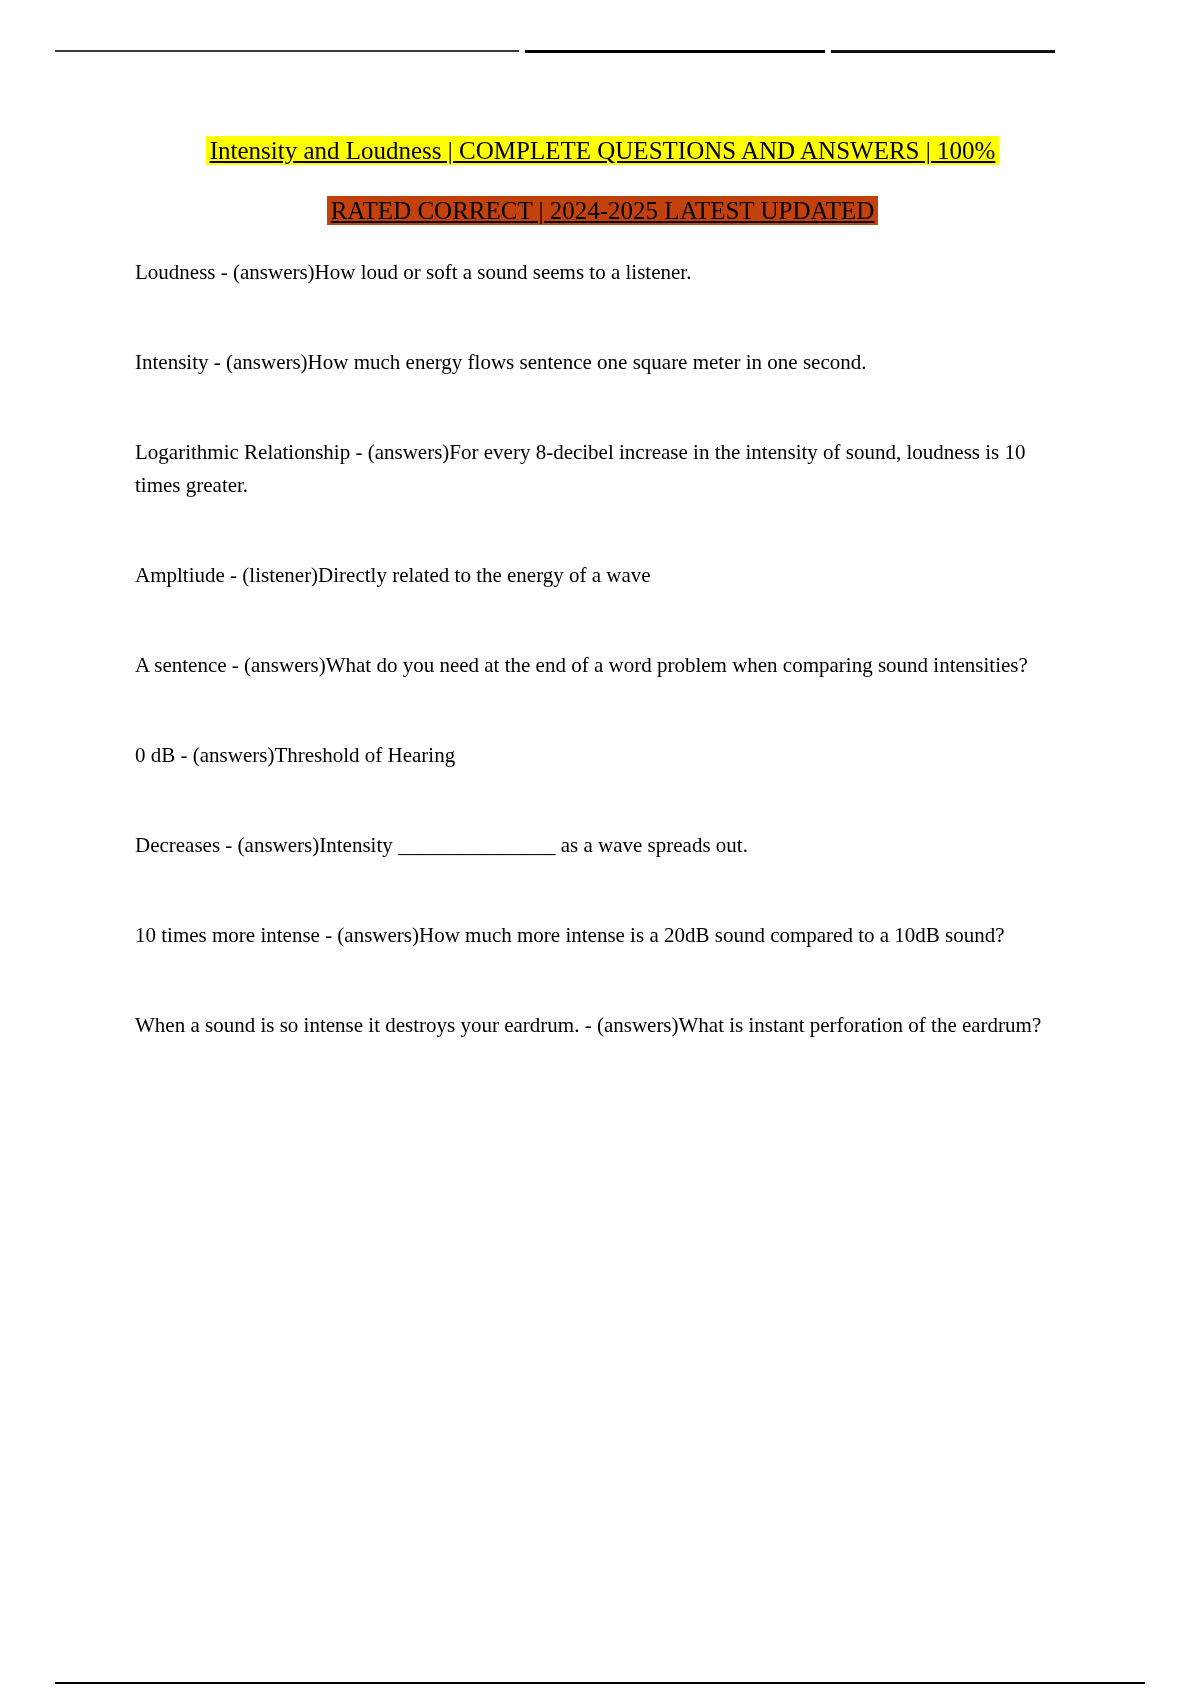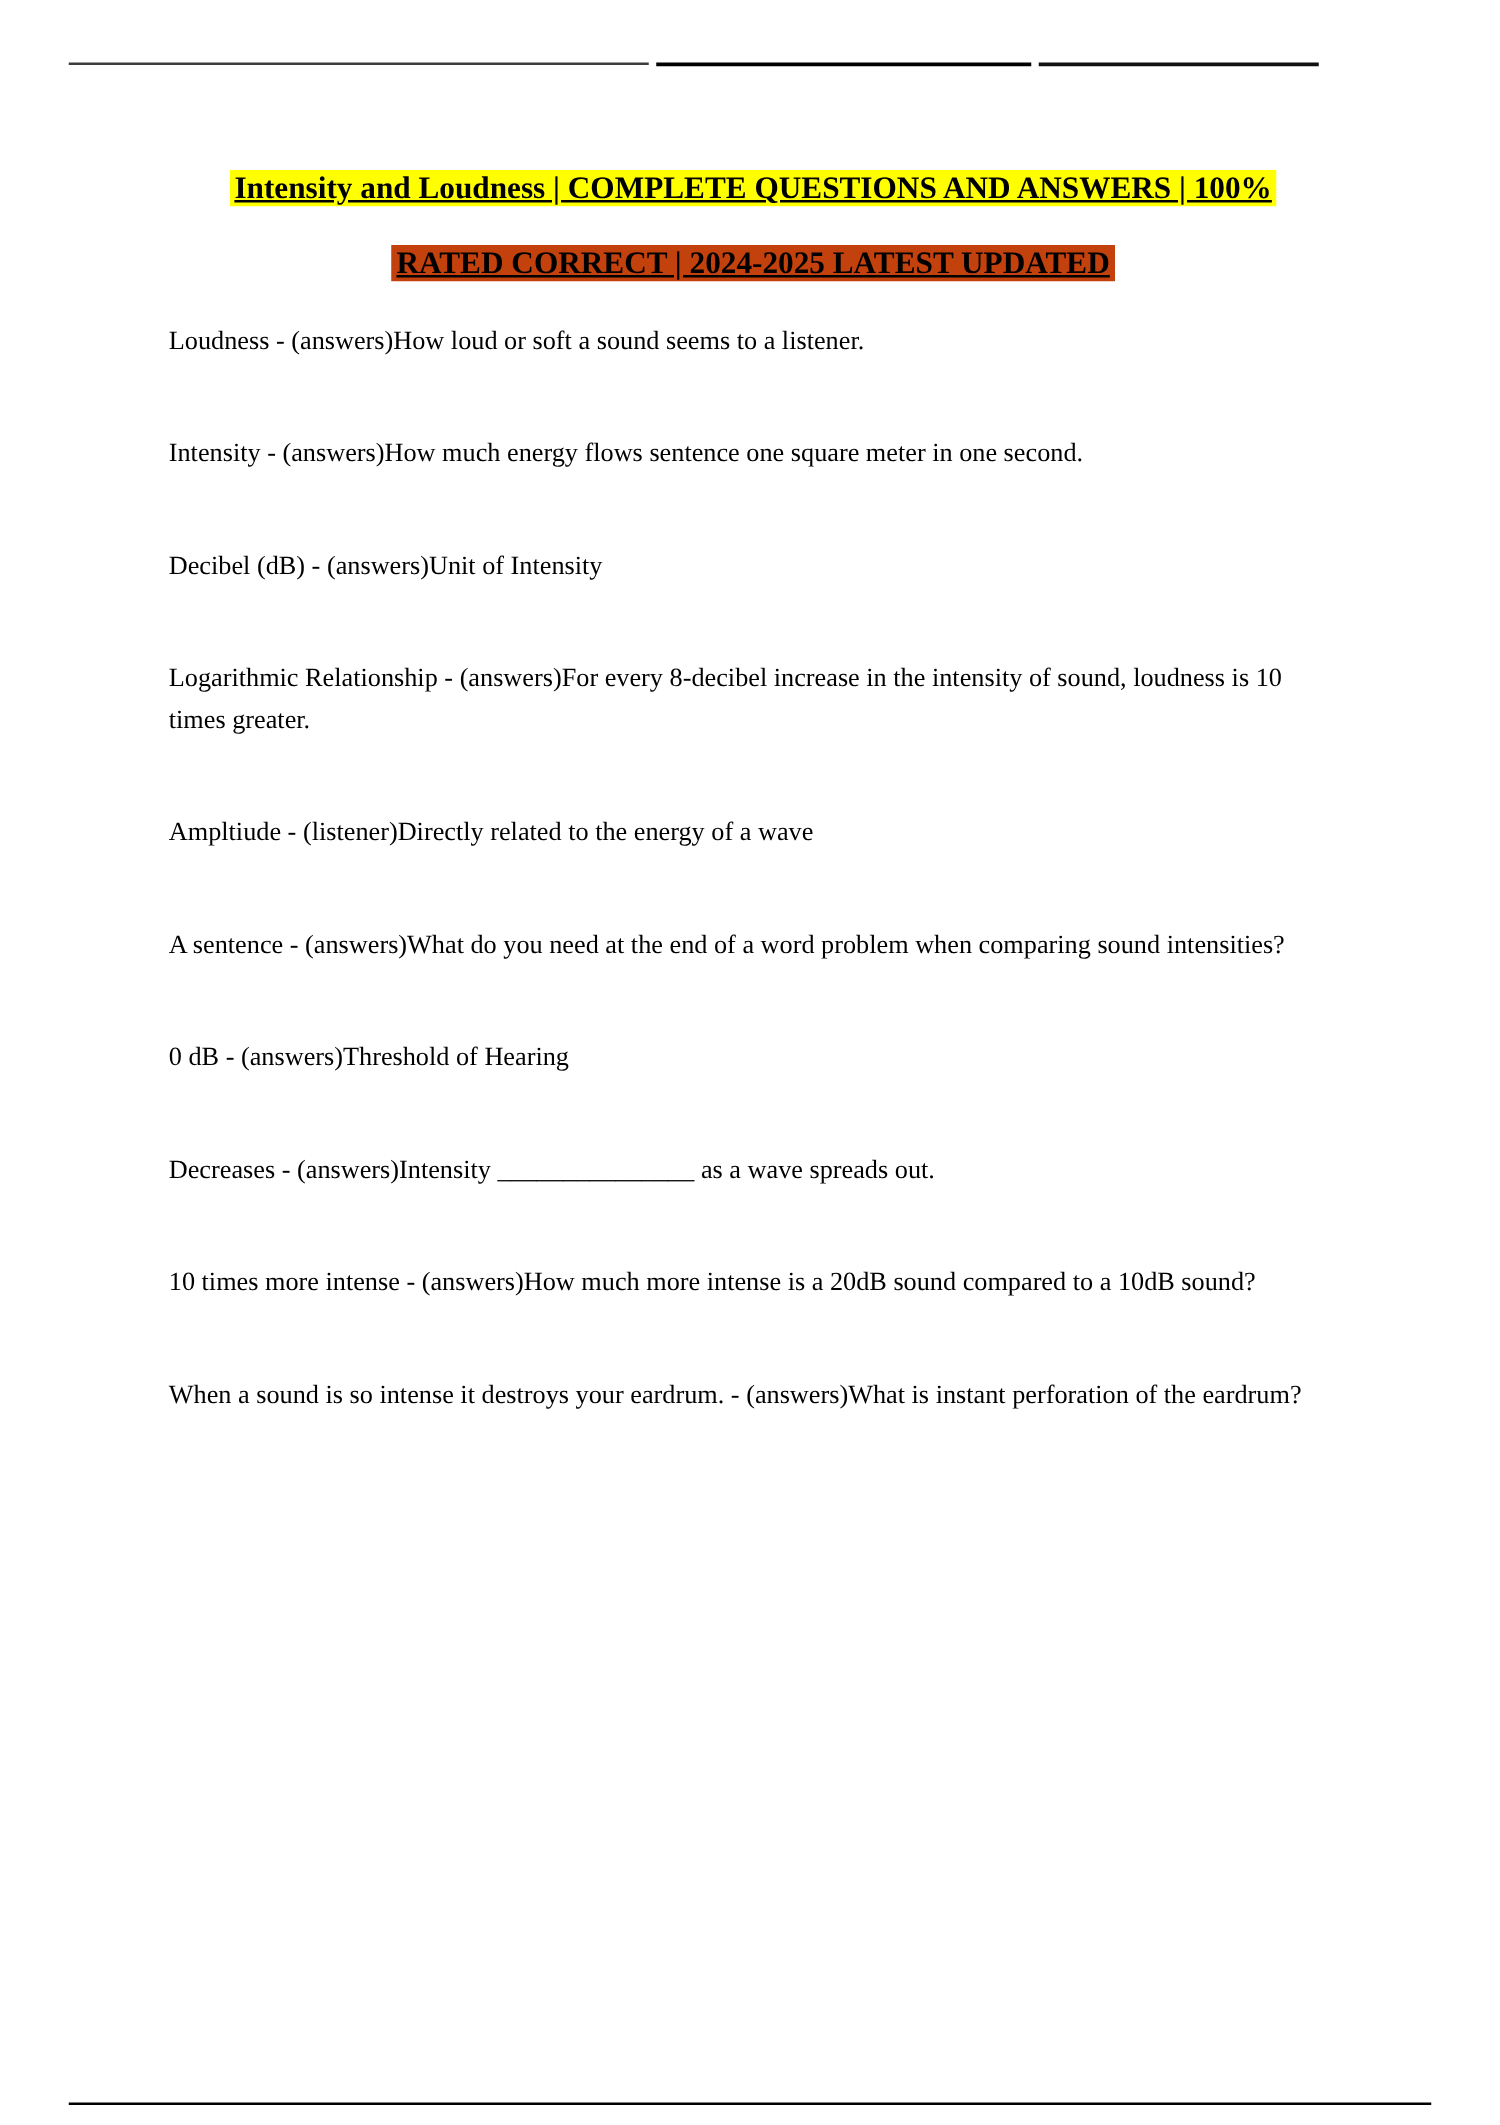--- a/index.html
+++ b/index.html
@@ -36,21 +36,21 @@
     right: 55px;
     bottom: 16px;
     height: 2px;
     background: #000000;
   }
   .content {
     padding: 136px 130px 0 135px;
   }
   .title-line {
     text-align: center;
-    font-weight: bold;
+    font-weight: normal;
     font-size: 25px;
     line-height: 30px;
     margin: 0 0 30px 0;
   }
   .title-line .hl {
     text-decoration: underline;
     padding: 1px 4px;
   }
   .qa-list {
     margin-top: 30px;
@@ -76,21 +76,20 @@
     <div class="title-line">
       <span class="hl" style="background: rgb(255, 255, 0);">Intensity and Loudness | COMPLETE QUESTIONS AND ANSWERS | 100%</span>
     </div>
     <div class="title-line">
       <span class="hl" style="background: #c2410c;">RATED CORRECT | 2024-2025 LATEST UPDATED</span>
     </div>
 
     <div class="qa-list">
         <p class="qa">Loudness - (answers)How loud or soft a sound seems to a listener.</p>
         <p class="qa">Intensity - (answers)How much energy flows sentence one square meter in one second.</p>
-        <p class="qa">Decibel (dB) - (answers)Unit of Intensity</p>
         <p class="qa">Logarithmic Relationship - (answers)For every 8-decibel increase in the intensity of sound, loudness is 10 times greater.</p>
         <p class="qa">Ampltiude - (listener)Directly related to the energy of a wave</p>
         <p class="qa">A sentence - (answers)What do you need at the end of a word problem when comparing sound intensities?</p>
         <p class="qa">0 dB - (answers)Threshold of Hearing</p>
         <p class="qa">Decreases - (answers)Intensity _______________ as a wave spreads out.</p>
         <p class="qa">10 times more intense - (answers)How much more intense is a 20dB sound compared to a 10dB sound?</p>
         <p class="qa">When a sound is so intense it destroys your eardrum. - (answers)What is instant perforation of the eardrum?</p>
       </div>
   </div>
 

